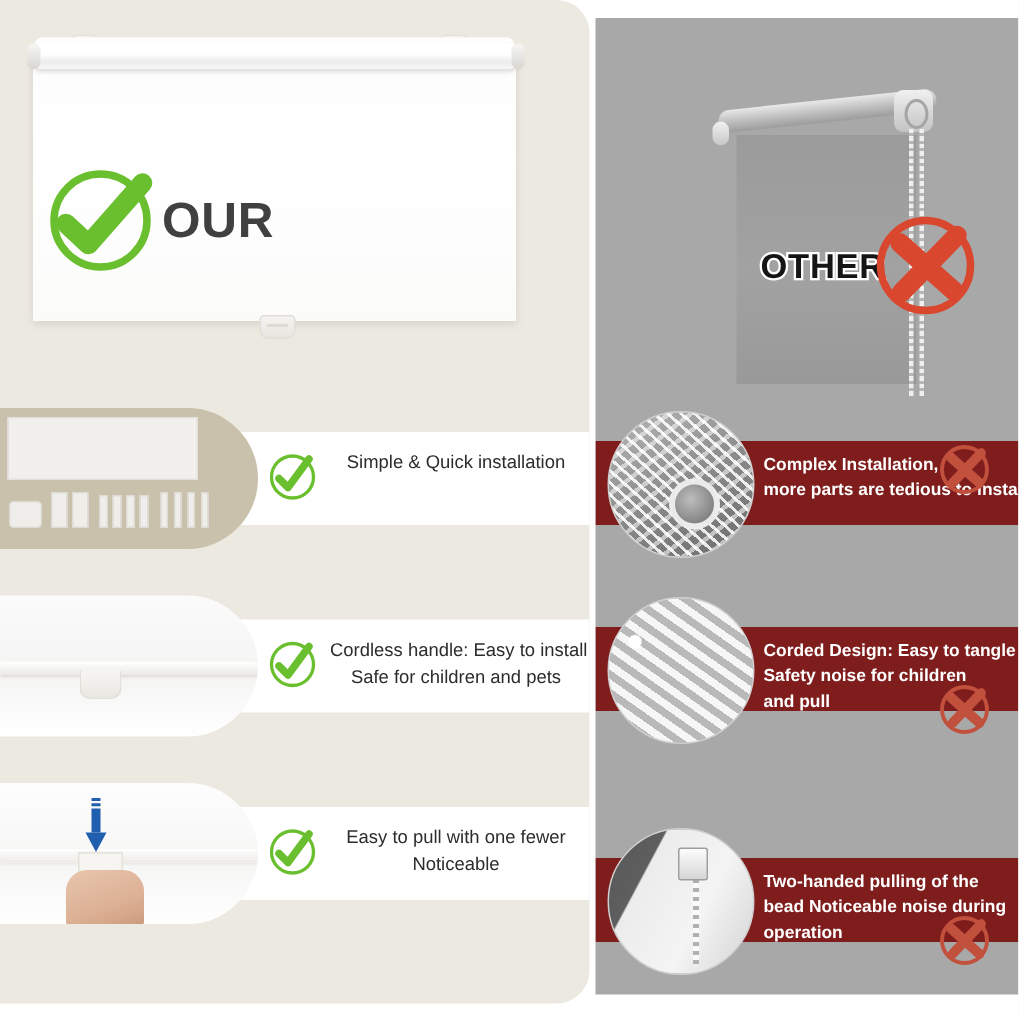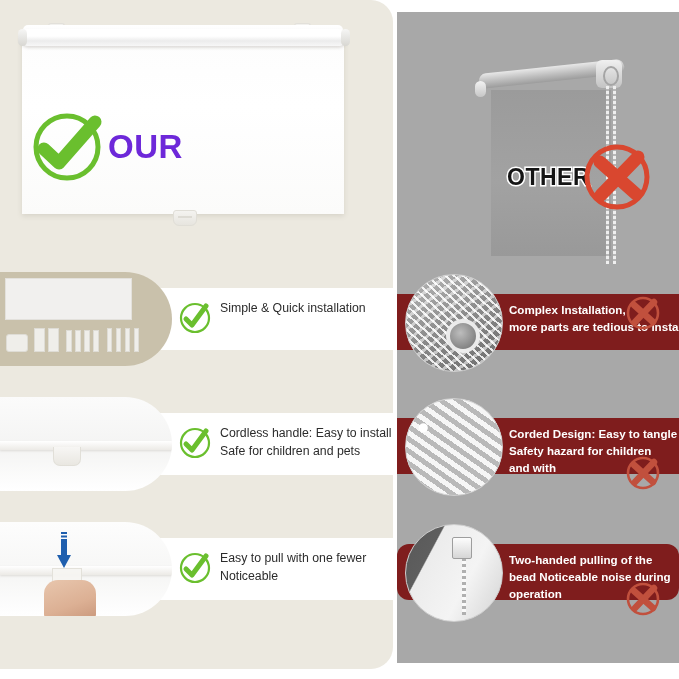--- a/index.html
+++ b/index.html
@@ -117,21 +117,21 @@
   .adv-check {
     width: 78px;
     height: 78px;
     flex: 0 0 78px;
     position: relative;
   }
   .adv-title {
     font-weight: bold;
     font-size: 33px;
     line-height: 38px;
-    color: #6d28d9;
+    color: #404040;
     letter-spacing: .5px;
     margin-left: -6px;
     text-align: center;
   }
   .adv-title span { display: block; }
 
   
   .lrow {
     position: absolute;
     left: 0;
@@ -233,20 +233,21 @@
     height: 34px;
   }
   .ltext {
     position: absolute;
     left: 220px;
     top: 12px;
     width: 168px;
     font-size: 12.3px;
     line-height: 17.5px;
     color: #2c2c2c;
+    text-align: center;
   }
   .ltext div { white-space: nowrap; }
 
   
   .panel-right {
     position: absolute;
     left: 397px;
     top: 12px;
     width: 282px;
     height: 651px;
@@ -335,21 +336,21 @@
   
   .rrow {
     position: absolute;
     left: 0;
     width: 282px;
     height: 56px;
     background: #7f1d1d;
   }
   .rrow.r1 { top: 282px; }
   .rrow.r2 { top: 406px; }
-  .rrow.r3 { top: 532px; border-radius: 12px; }
+  .rrow.r3 { top: 560px; }
 
   .rthumb {
     position: absolute;
     left: 8px;
     top: -20px;
     width: 96px;
     height: 96px;
     border-radius: 50%;
     overflow: hidden;
     border: 1px solid #cfcfcf;
@@ -558,22 +559,22 @@
           <path d="M10 11 L29 28" stroke="#c1503d" stroke-width="6.5" stroke-linecap="round"></path>
           <path d="M30 8 L11 28" stroke="#c1503d" stroke-width="6.5" stroke-linecap="round"></path>
         </svg>
       </div>
     </div>
 
     <div class="rrow r2">
       <div class="rthumb tB"></div>
       <div class="rtext">
         <div>Corded Design: Easy to tangle</div>
-        <div>Safety hazard for children</div>
-        <div>and with</div>
+        <div>Safety noise for children</div>
+        <div>and pull</div>
       </div>
       <div class="rx x2">
         <svg viewBox="0 0 38 38" width="38" height="38" aria-hidden="true">
           <circle cx="19" cy="19" r="15" fill="none" stroke="#c1503d" stroke-width="2.6"></circle>
           <path d="M10 11 L29 28" stroke="#c1503d" stroke-width="6.5" stroke-linecap="round"></path>
           <path d="M30 8 L11 28" stroke="#c1503d" stroke-width="6.5" stroke-linecap="round"></path>
         </svg>
       </div>
     </div>
 

